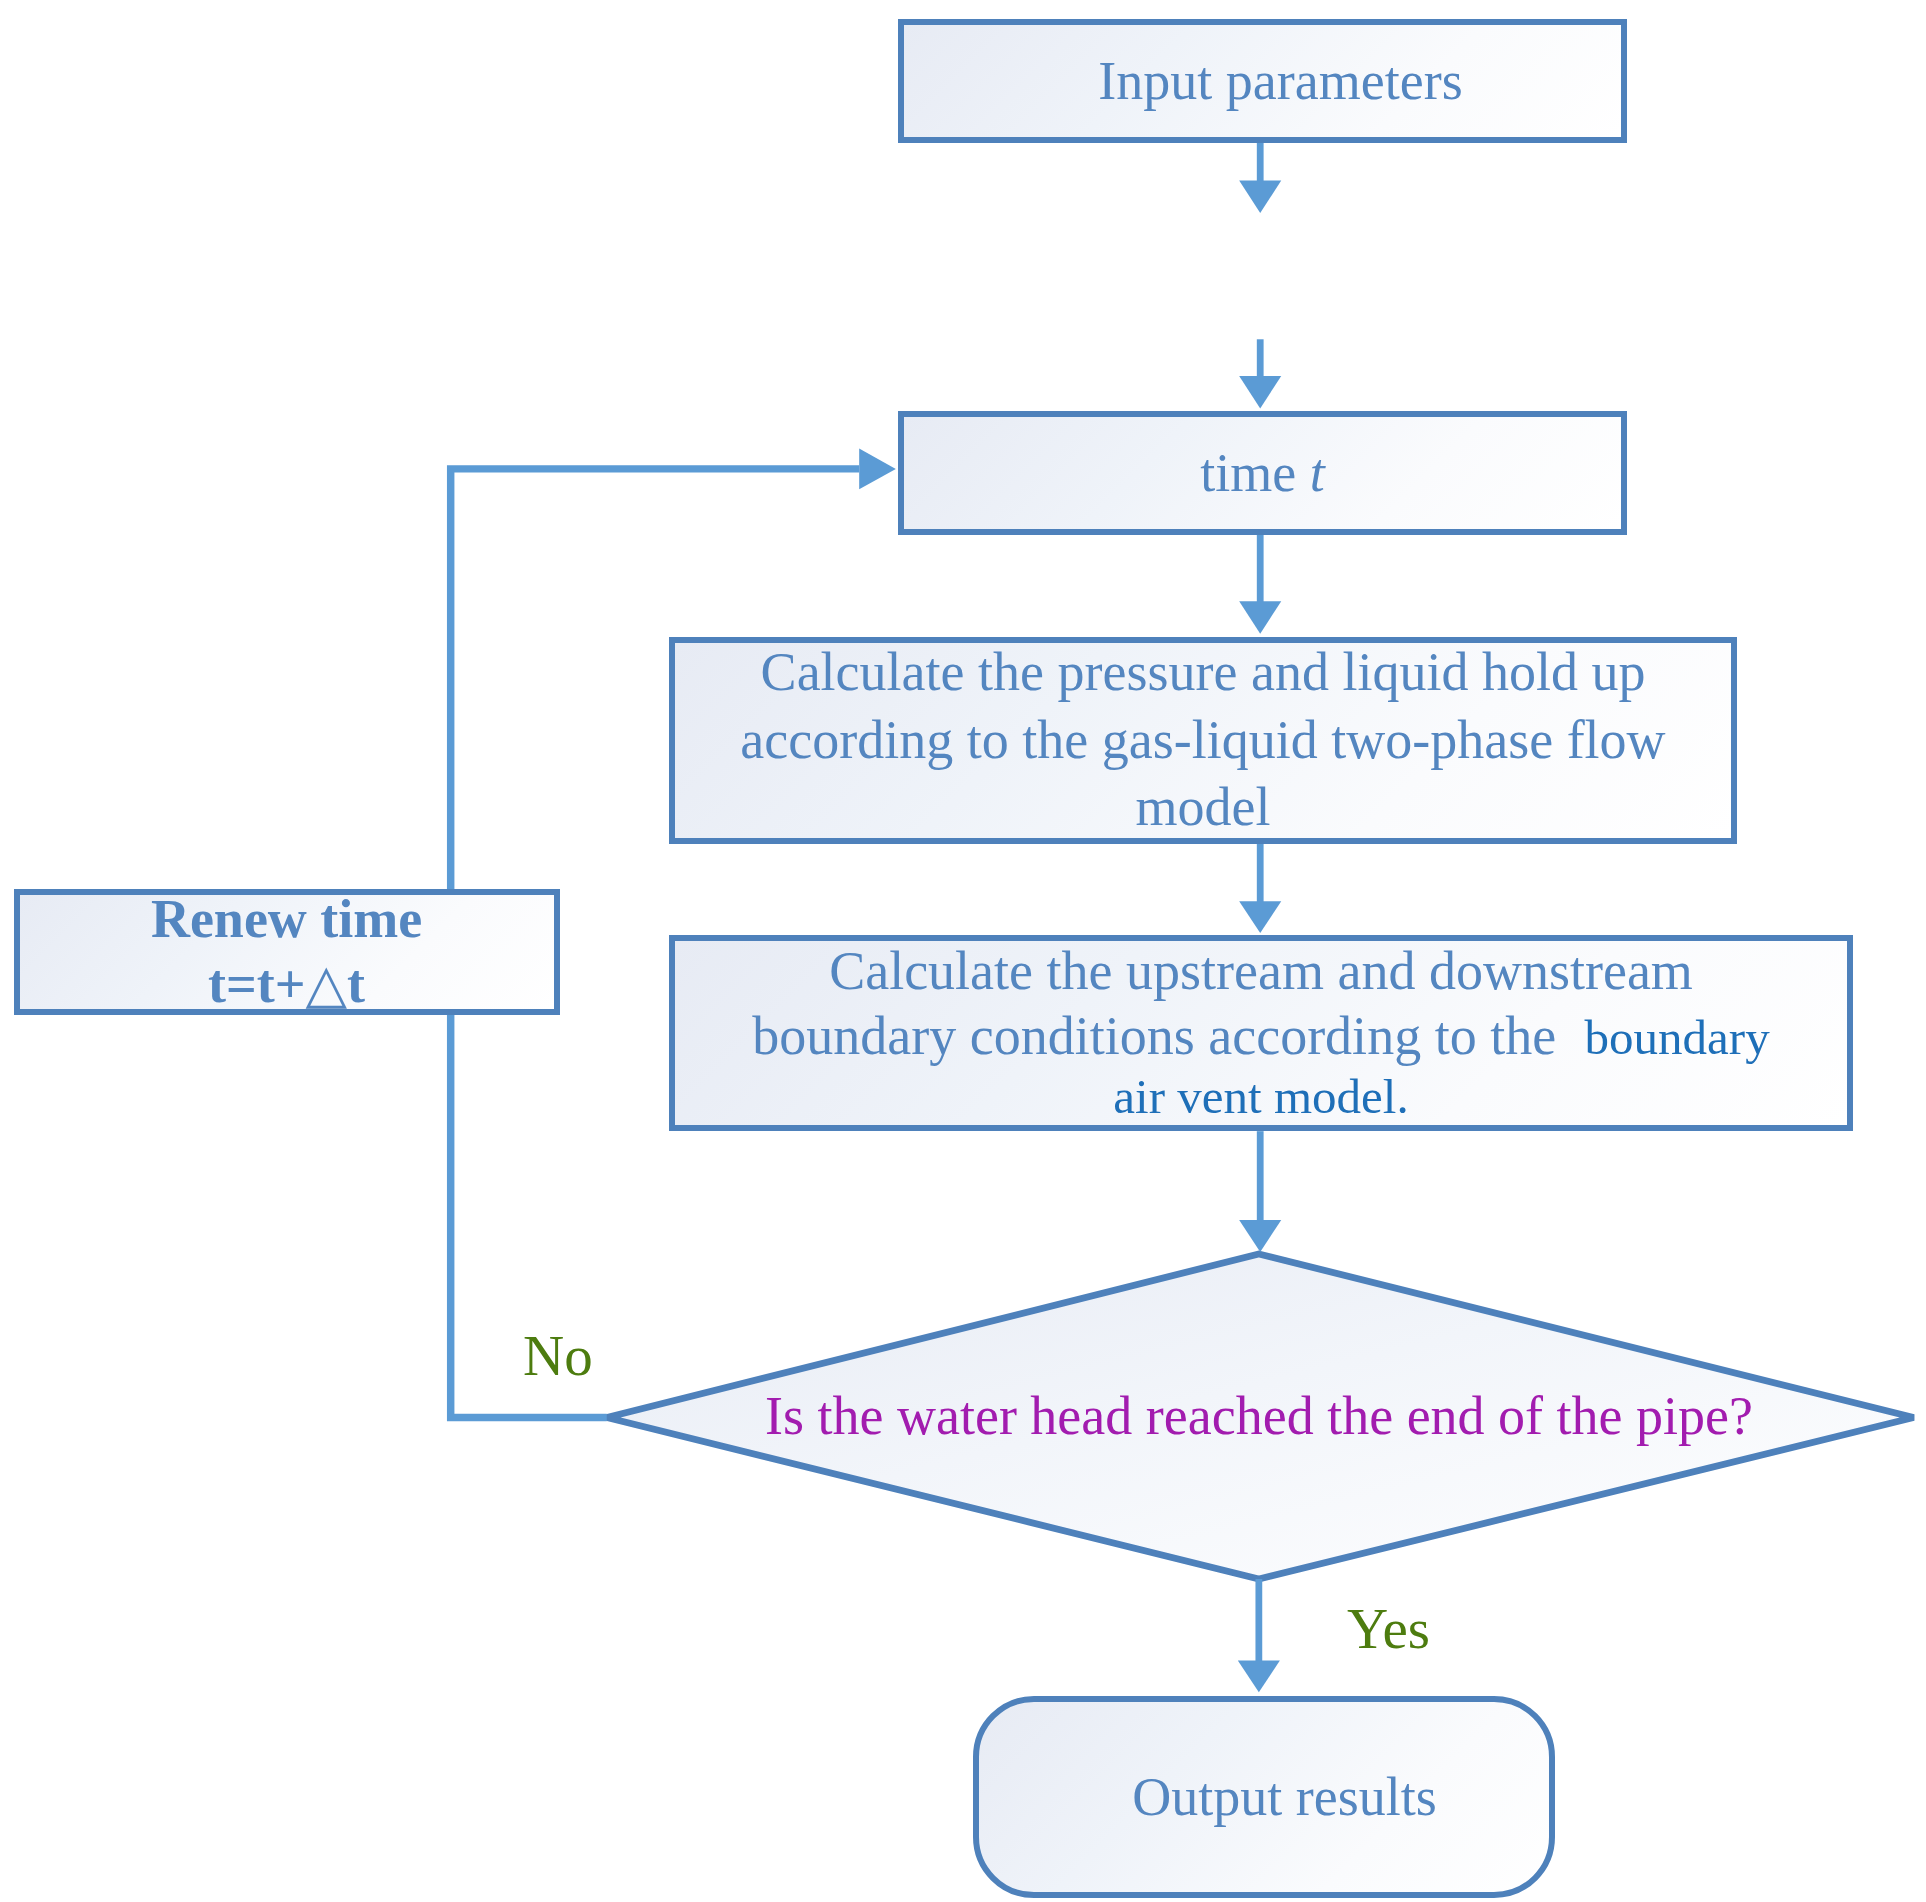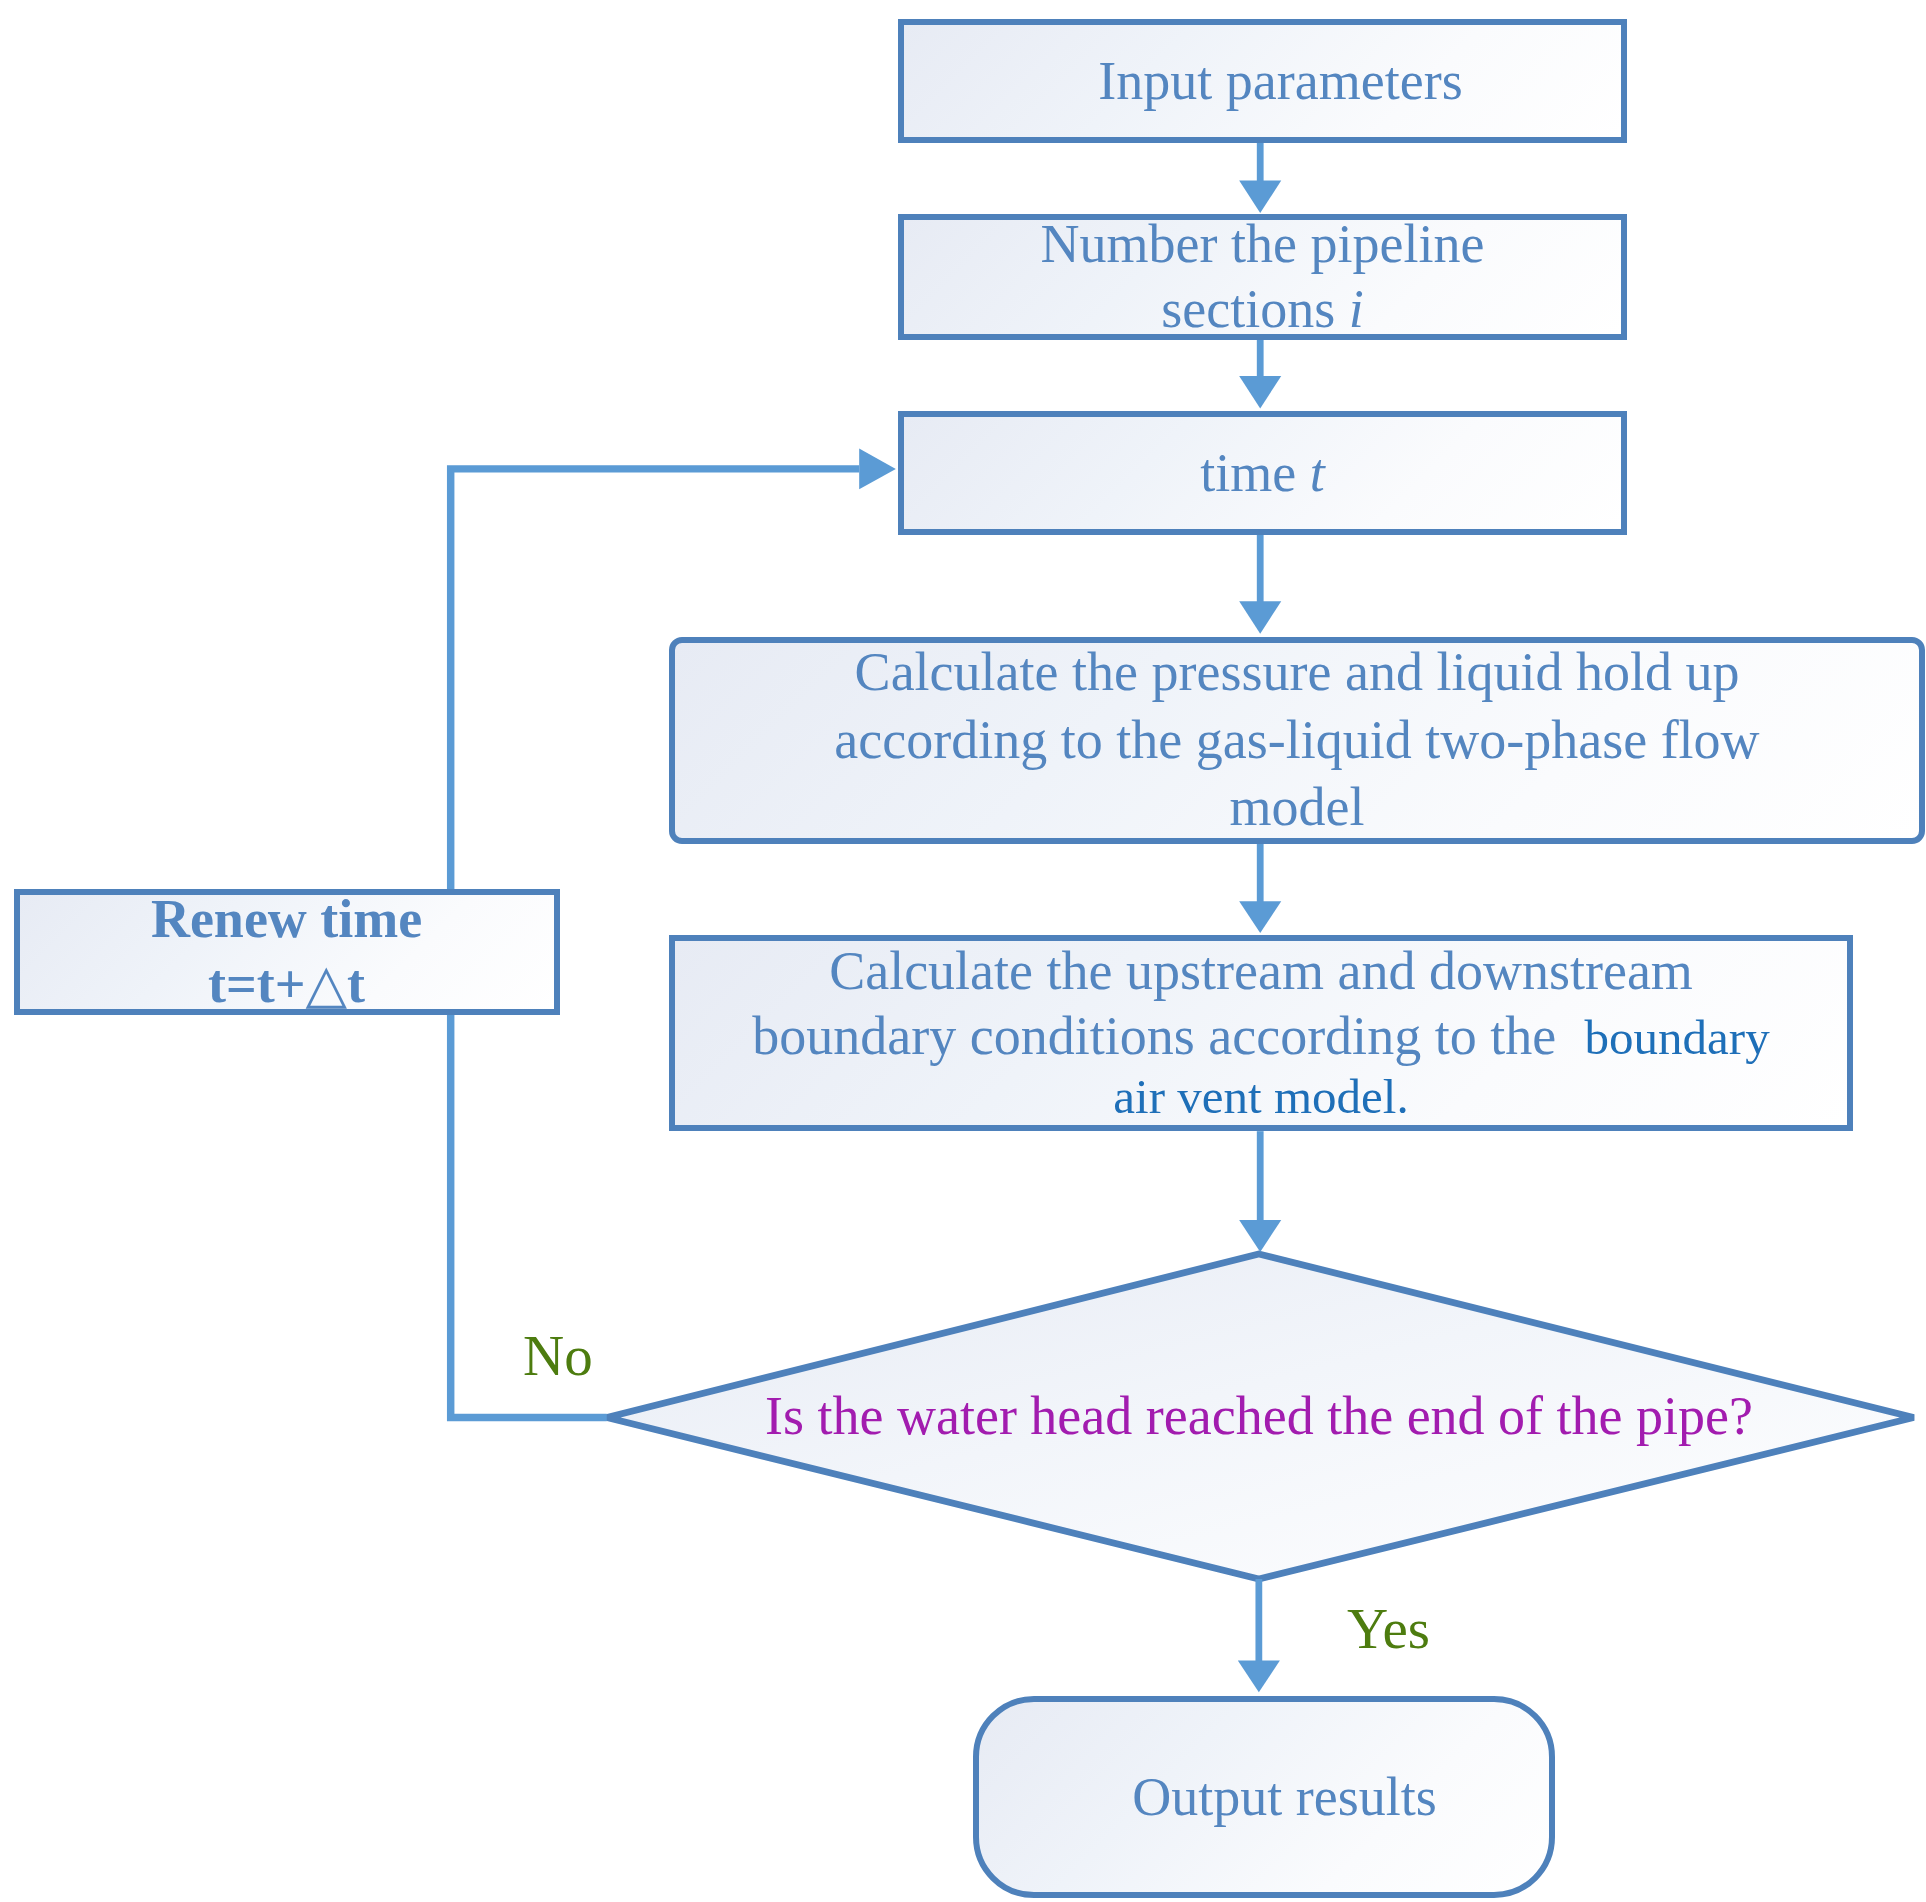--- a/index.html
+++ b/index.html
@@ -58,21 +58,21 @@
   #label-no  { left: 523px;  top: 1327px; }
   #label-yes { left: 1347px; top: 1600px; }
   .hl {
     color: #1e6fb8;
     font-size: 49px;
   }
   .hl-gap { margin-left: 28.5px; }
   #node-input    { left: 898px; top: 19px;   width: 729px; height: 124px; padding-left: 36px; }
   #node-number   { left: 898px; top: 214px;  width: 729px; height: 126px; }
   #node-settime  { left: 898px; top: 411px;  width: 729px; height: 124px; }
-  #node-pressure { left: 669px;  top: 637px;  width: 1256px; height: 207px; line-height: 1.25; border-radius: 13px; }
+  #node-pressure { left: 669px;  top: 637px;  width: 1068px; height: 207px; line-height: 1.25; }
   #node-boundary { left: 669px;  top: 935px; width: 1184px; height: 196px; line-height: 1.2; }
   #node-renew    { left: 13.6px;   top: 889px; width: 546px;  height: 126px; font-weight: bold; }
   #node-output   { left: 973px; top: 1696px; width: 582px;  height: 202px; padding-left: 41px; }
 </style>
 </head>
 <body>
 
 <div id="canvas">
 
   <svg id="connector-layer" viewBox="0 0 2838 2803" xmlns="http://www.w3.org/2000/svg">
@@ -105,24 +105,20 @@
     <polygon points="1824,2447 1886,2447 1855,2494" fill="#5b9bd5"></polygon>
 
     <polyline points="894,2089 664,2089 664,691 1266,691" fill="none" stroke="#5b9bd5" stroke-width="11"></polyline>
     <polygon points="1266,661 1266,721 1320,691" fill="#5b9bd5"></polygon>
   </svg>
 
   <div class="node" id="node-input">
     <span class="ln">Input parameters</span>
   </div>
 
-  <div class="node" id="node-number">
-    <span class="ln">Number the pipeline</span>
-    <span class="ln"><span>sections </span><i>i</i></span>
-  </div>
 
   <div class="node" id="node-settime">
     <span class="ln"><span>time </span><i>t</i></span>
   </div>
 
   <div class="node" id="node-pressure">
     <span class="ln">Calculate the pressure and liquid hold up</span>
     <span class="ln">according to the gas-liquid two-phase flow</span>
     <span class="ln">model</span>
   </div>

